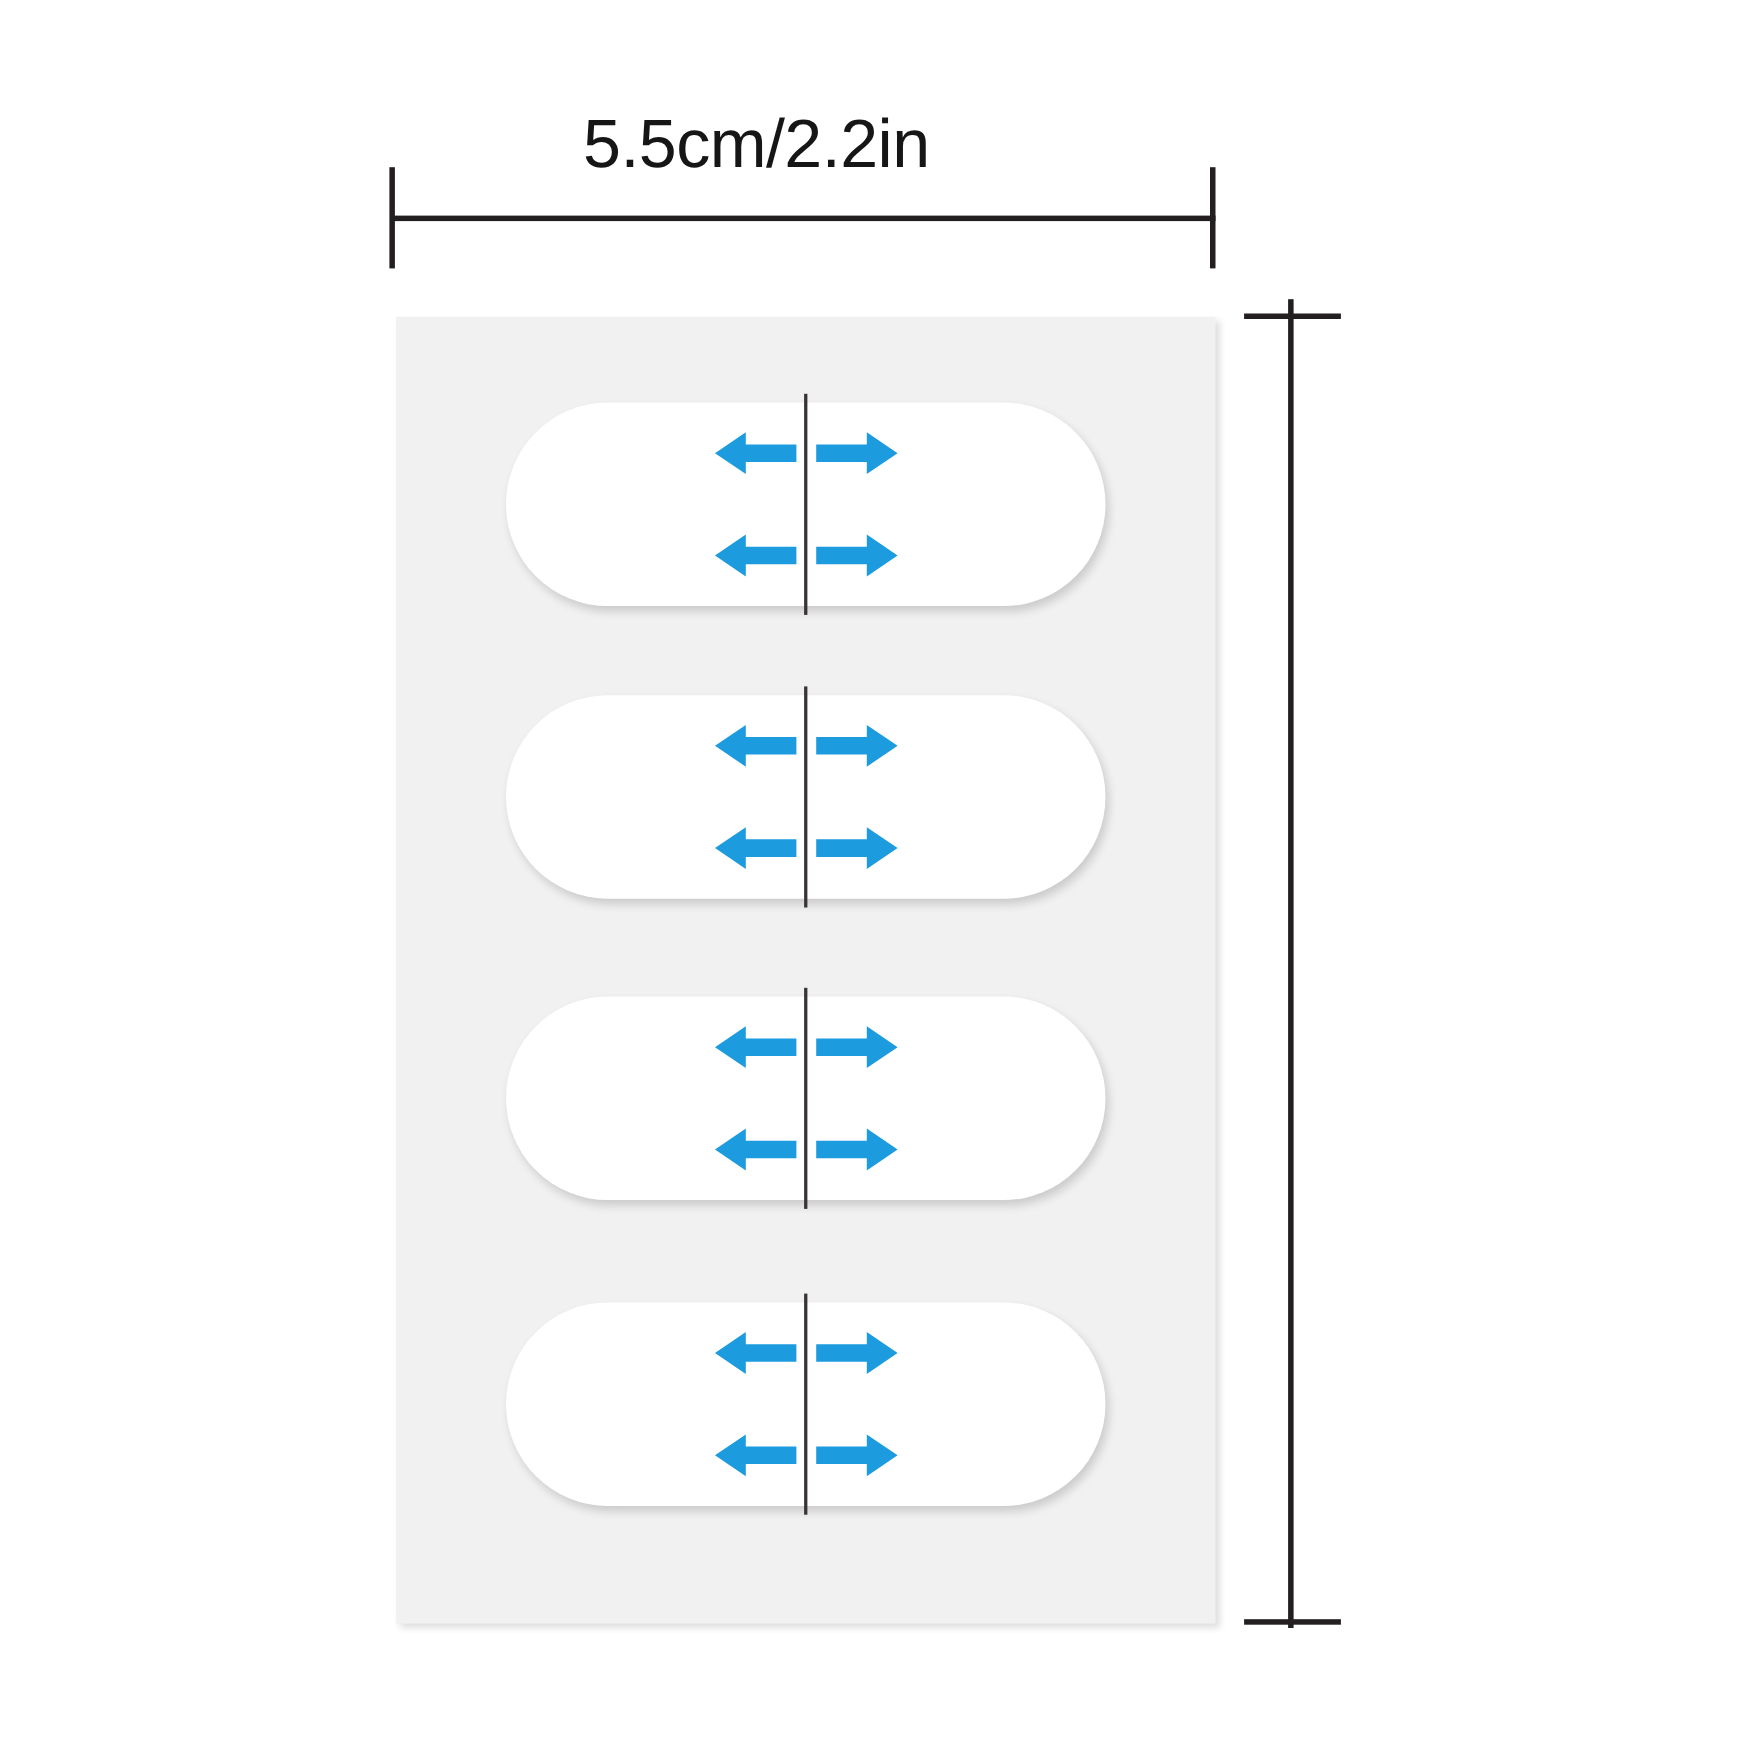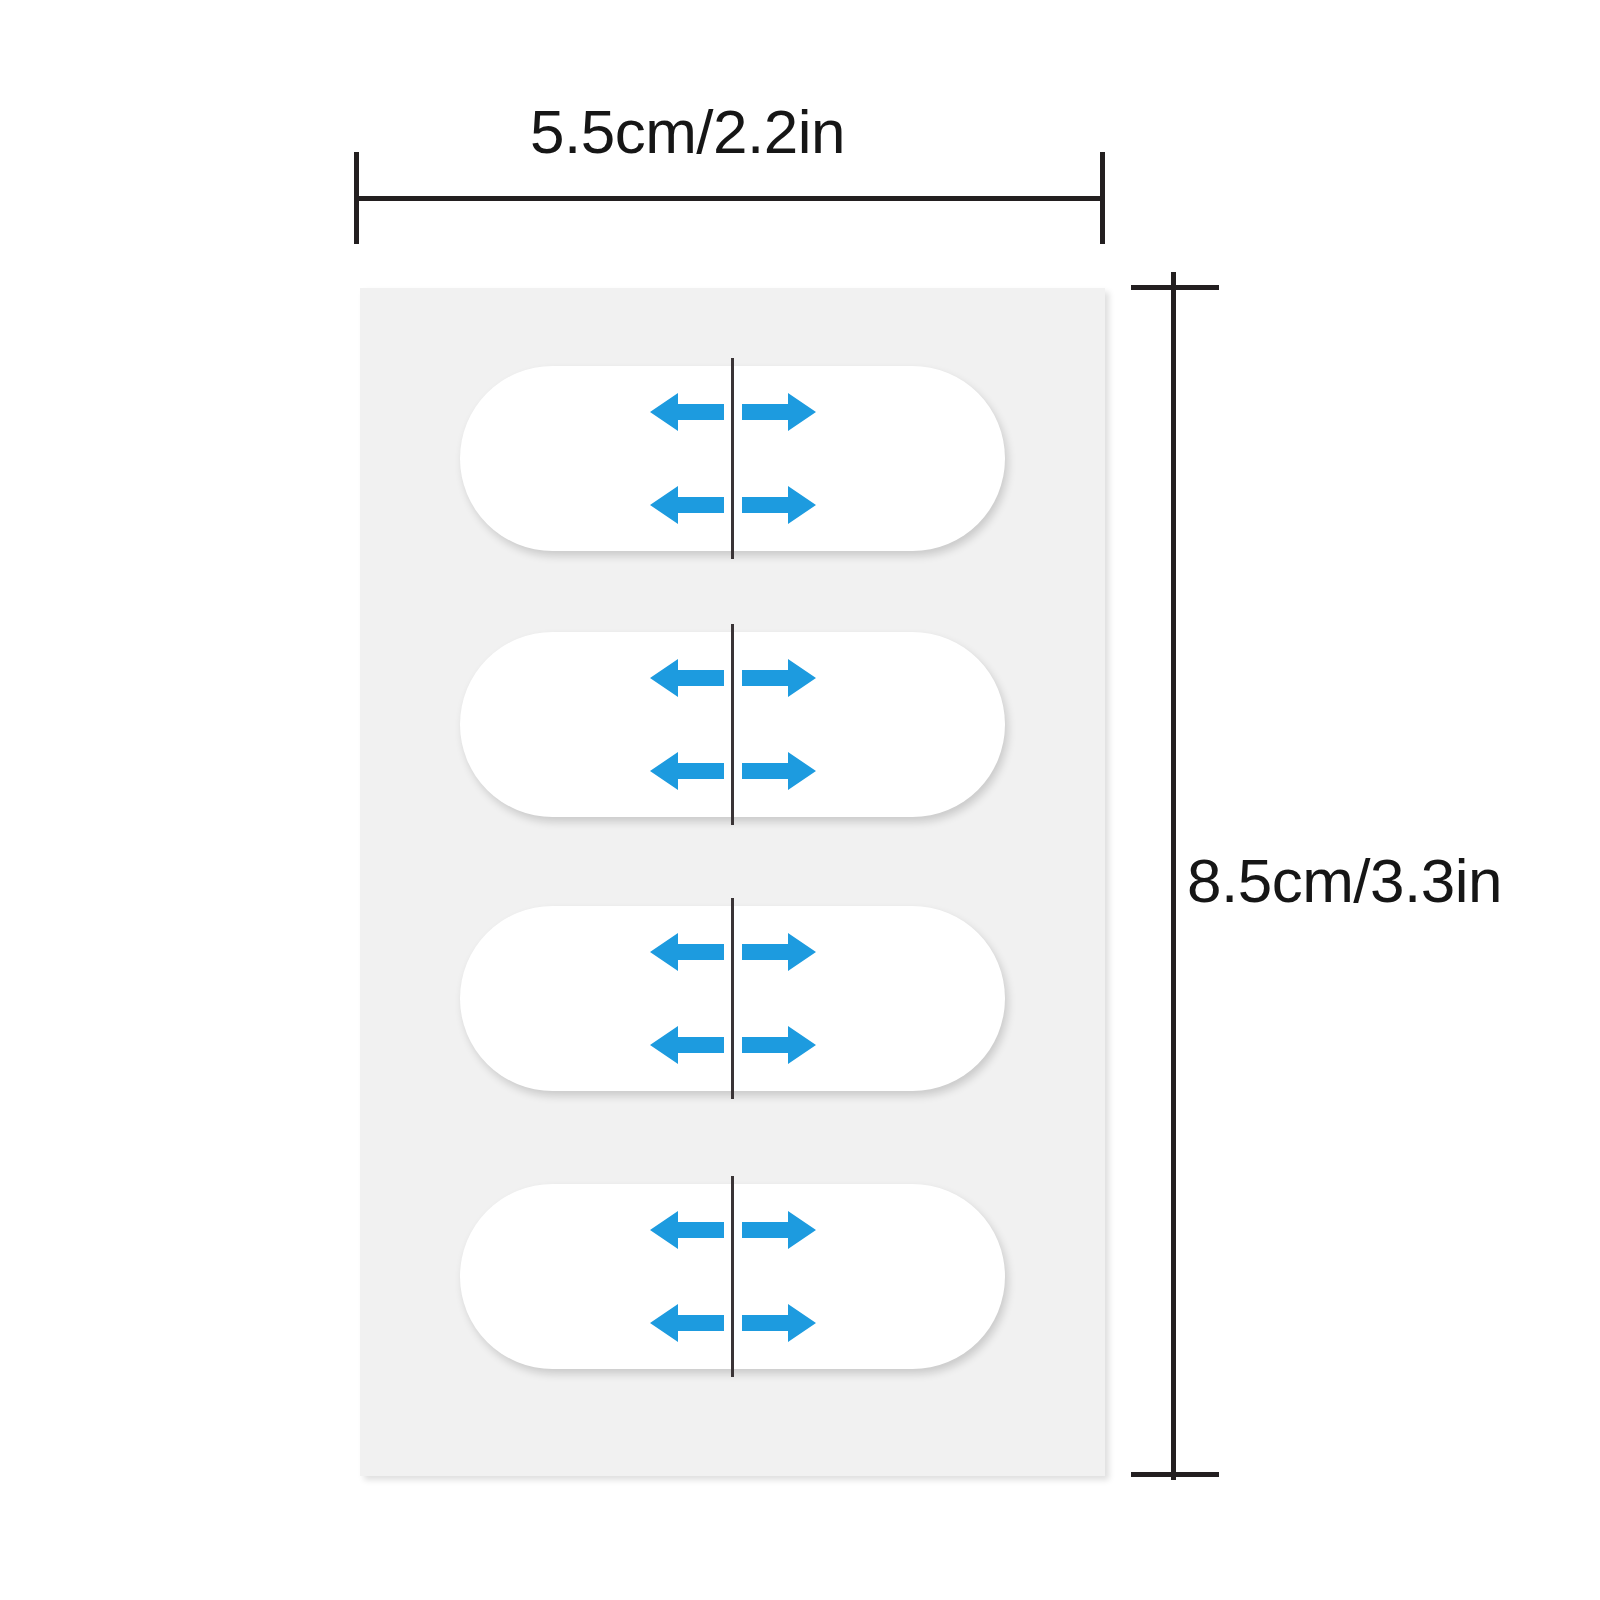--- a/index.html
+++ b/index.html
@@ -183,21 +183,20 @@
 <div id="stage">
 
   <div id="width-dim-label" class="dim-label">5.5cm/2.2in</div>
 
   <div id="width-dim-line" class="dim-line-h" style="background: rgb(35, 31, 32);"></div>
 
   <div id="width-tick-left" class="tick-v" style="background: rgb(35, 31, 32);"></div>
 
   <div id="width-tick-right" class="tick-v" style="background: rgb(35, 31, 32);"></div>
 
-  <div id="height-dim-label" class="dim-label">8.5cm/3.3in</div>
 
   <div id="height-dim-line" class="dim-line-v" style="background: rgb(35, 31, 32);"></div>
 
   <div id="height-tick-top" class="tick-h" style="background: rgb(35, 31, 32);"></div>
 
   <div id="height-tick-bottom" class="tick-h" style="background: rgb(35, 31, 32);"></div>
 
   <div id="backing-card" style="background: rgb(241, 241, 241);">
 
     <div class="patch patch-0" style="background: rgb(255, 255, 255);">

